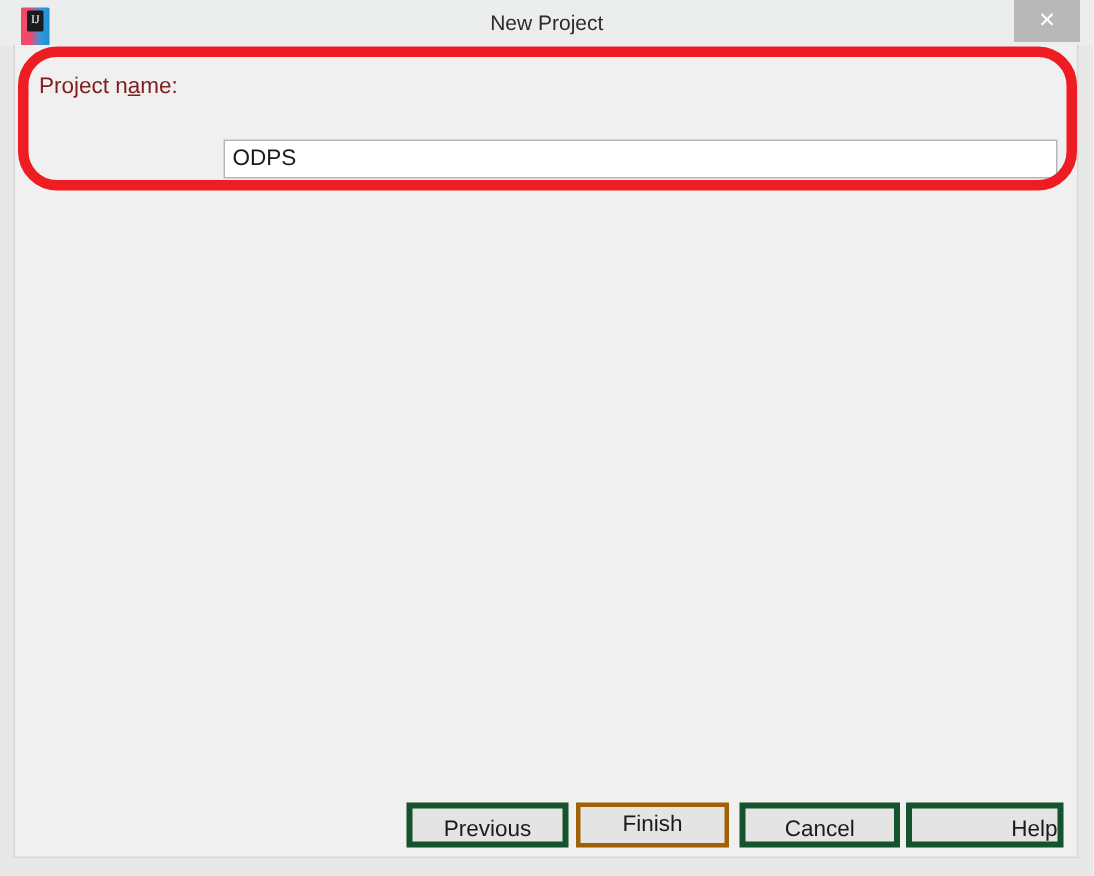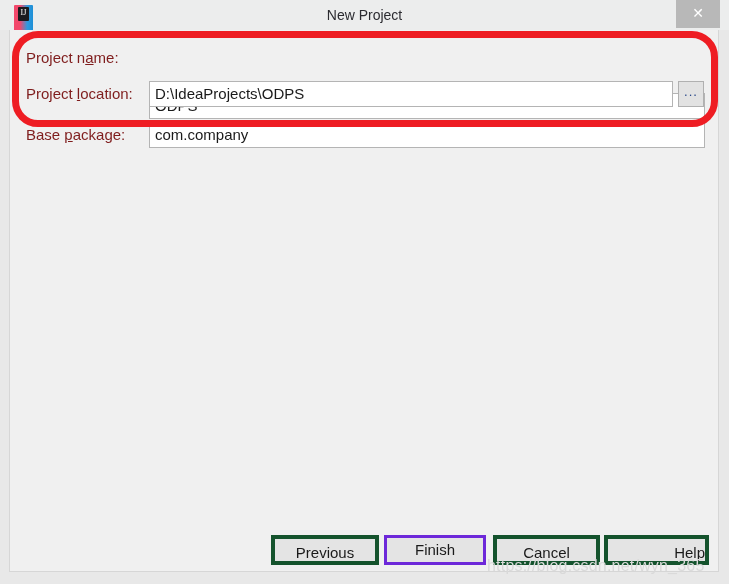--- a/index.html
+++ b/index.html
@@ -185,21 +185,21 @@
     border: 4px solid #14532d;
     box-sizing: border-box;
     font-size: 15px;
     color: #1a1a1a;
     text-align: center;
     line-height: 28px;
     cursor: pointer;
     font-family: "Liberation Sans", sans-serif;
   }
   .dlg-button.default {
-    border: 3px solid #6d28d9;
+    border: 3px solid #a16207;
     line-height: 24px;
   }
 
   
   #watermark {
     position: absolute;
     left: 487px;
     top: 557px;
     font-size: 16px;
     color: #d9d9d9;
@@ -253,41 +253,25 @@
 
   <div id="content">
 
     <div class="form-row" style="top:15px; width:100%;">
       <div class="field-label" style="top:0;">
         <span>Project n</span><u>a</u><span>me:</span>
       </div>
       <div class="text-field" style="left:139px; top:0; width:556px;margin-top:48px;">ODPS</div>
     </div>
 
-    <div class="form-row" style="top:51px; width:100%;">
-      <div class="field-label" style="top:0;">
-        <span>Project </span><u>l</u><span>ocation:</span>
-      </div>
-      <div class="text-field" style="left:139px; top:0; width:524px;">D:\IdeaProjects\ODPS</div>
-      <div id="browse-button" style="left:668px; top:0;">
-        <div class="dots">...</div>
-      </div>
-    </div>
-
-    <div class="form-row" style="top:92px; width:100%;">
-      <div class="field-label" style="top:0;">
-        <span>Base </span><u>p</u><span>ackage:</span>
-      </div>
-      <div class="text-field" style="left:139px; top:0; width:556px;">com.company</div>
-    </div>
+
 
     <div class="dlg-button" style="left:261px; top:505px; width:108px;">Previous</div>
     <div class="dlg-button default" style="left:374px; top:505px; width:102px;">Finish</div>
     <div class="dlg-button" style="left:483px; top:505px; width:107px;">Cancel</div>
     <div class="dlg-button" style="left:594px; top:505px; width:105px;text-align:right;">Help</div>
 
   </div>
 
   <div id="annotation-box"></div>
 
-  <div id="watermark">https://blog.csdn.net/wyn_365</div>
 
 </div>
 
 </body></html>

